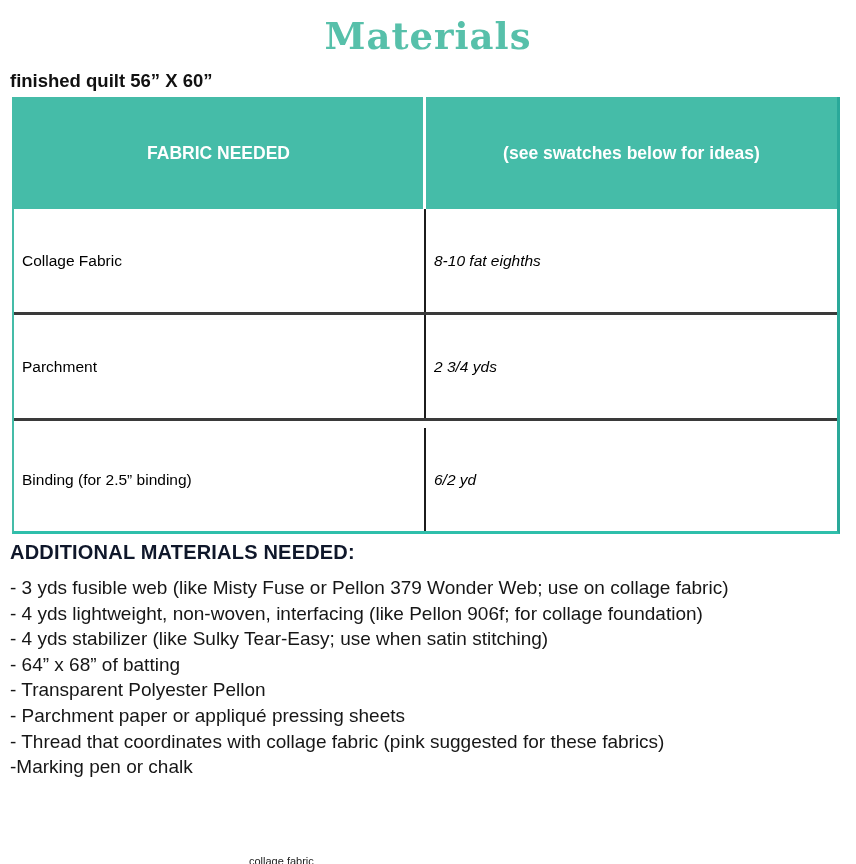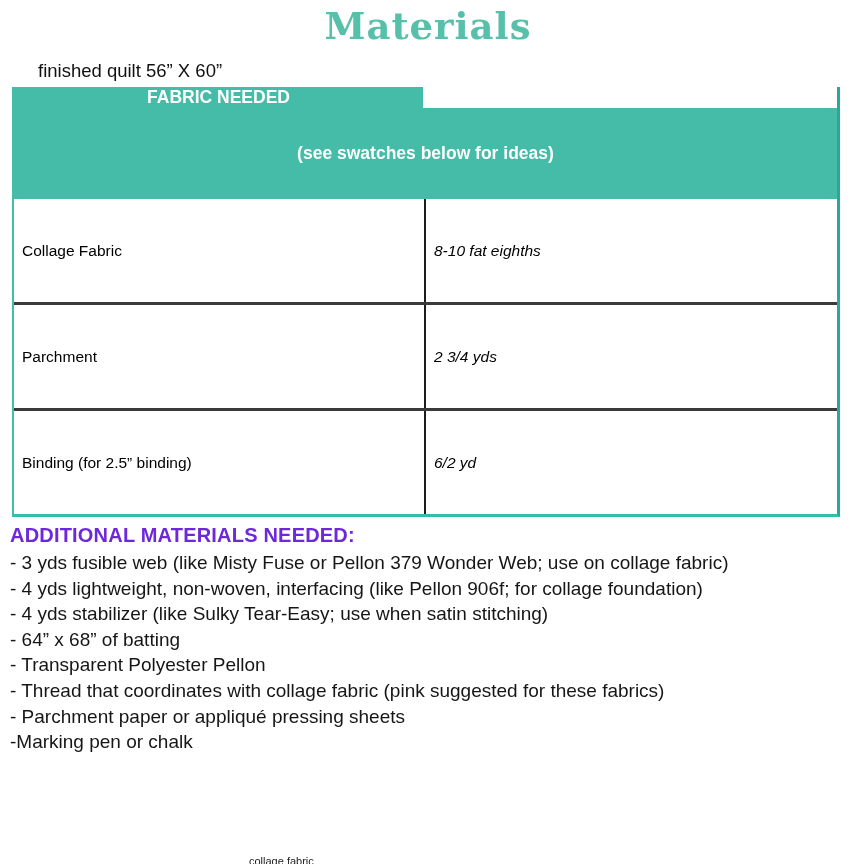--- a/index.html
+++ b/index.html
@@ -13,42 +13,42 @@
     color: #1a1a1a;
   }
   .title {
     text-align: center;
     font-family: "DejaVu Serif", serif;
     font-weight: 700;
     font-size: 37px;
     letter-spacing: 1px;
     color: #57C0AA;
     margin: 0;
-    padding-top: 4px;
+    padding-top: 14px;
     height: 50px;
   }
   .subtitle {
     font-size: 18.5px;
     color: #111111;
-    margin: 6px 0 5px 38px;
+    margin: 6px 0 5px 10px;
+    font-weight: bold;
   }
   
   .mat-table {
     margin-left: 12px;
     width: 828px;
     border-left: 2px solid #45BCA8;
     border-right: 3px solid #2AA99A;
     border-bottom: 3px solid #2FBFAB;
     box-sizing: border-box;
   }
   .mat-header {
     display: flex;
     background: #ffffff;
     height: 112px;
-    flex-direction: column;
   }
   .mat-header .hcell {
     background: #45BCA8;
     color: #ffffff;
     display: flex;
     align-items: center;
     justify-content: center;
     font-size: 17.5px;
     box-sizing: border-box;
   }
@@ -60,21 +60,21 @@
   .mat-header .hcell.second {
     flex: 1;
     font-weight: 700;
   }
   .mat-row {
     display: flex;
     height: 103px;
     border-bottom: 3px solid #3a3a3a;
     background: #ffffff;
   }
-  .mat-row:last-child { border-bottom: none; }
+  .mat-row:last-child { border-bottom: none; margin-top: 7px; }
   .mat-row .cell {
     display: flex;
     align-items: center;
     font-size: 15.5px;
     color: #000000;
     box-sizing: border-box;
     padding-left: 8px;
   }
   .mat-row .cell.first {
     width: 412px;
@@ -82,22 +82,22 @@
   }
   .mat-row .cell.second { flex: 1; font-style: italic; }
   
   .additional {
     margin: 7px 0 0 10px;
   }
   .additional-heading {
     font-weight: 700;
     font-size: 20px;
     letter-spacing: 0.2px;
-    color: #6d28d9;
-    margin-bottom: 3px;
+    color: #0f172a;
+    margin-bottom: 11px;
   }
   .additional-item {
     font-size: 19px;
     line-height: 25.6px;
     color: #161616;
     white-space: nowrap;
   }
   .bottom-caption {
     position: absolute;
     left: 249px;
@@ -135,20 +135,20 @@
     </div>
   </div>
 
   <div class="additional">
     <div class="additional-heading">ADDITIONAL MATERIALS NEEDED:</div>
     <div class="additional-item">- 3 yds fusible web (like Misty Fuse or Pellon 379 Wonder Web; use on collage fabric)</div>
     <div class="additional-item">- 4 yds lightweight, non-woven, interfacing (like Pellon 906f; for collage foundation)</div>
     <div class="additional-item">- 4 yds stabilizer (like Sulky Tear-Easy; use when satin stitching)</div>
     <div class="additional-item">- 64” x 68” of batting</div>
     <div class="additional-item">- Transparent Polyester Pellon</div>
+    <div class="additional-item">- Parchment paper or appliqué pressing sheets</div>
     <div class="additional-item">- Thread that coordinates with collage fabric (pink suggested for these fabrics)</div>
-    <div class="additional-item">- Parchment paper or appliqué pressing sheets</div>
     <div class="additional-item">-Marking pen or chalk</div>
   </div>
 
   <div class="bottom-caption">collage fabric</div>
 
 </div>
 
 </body></html>

